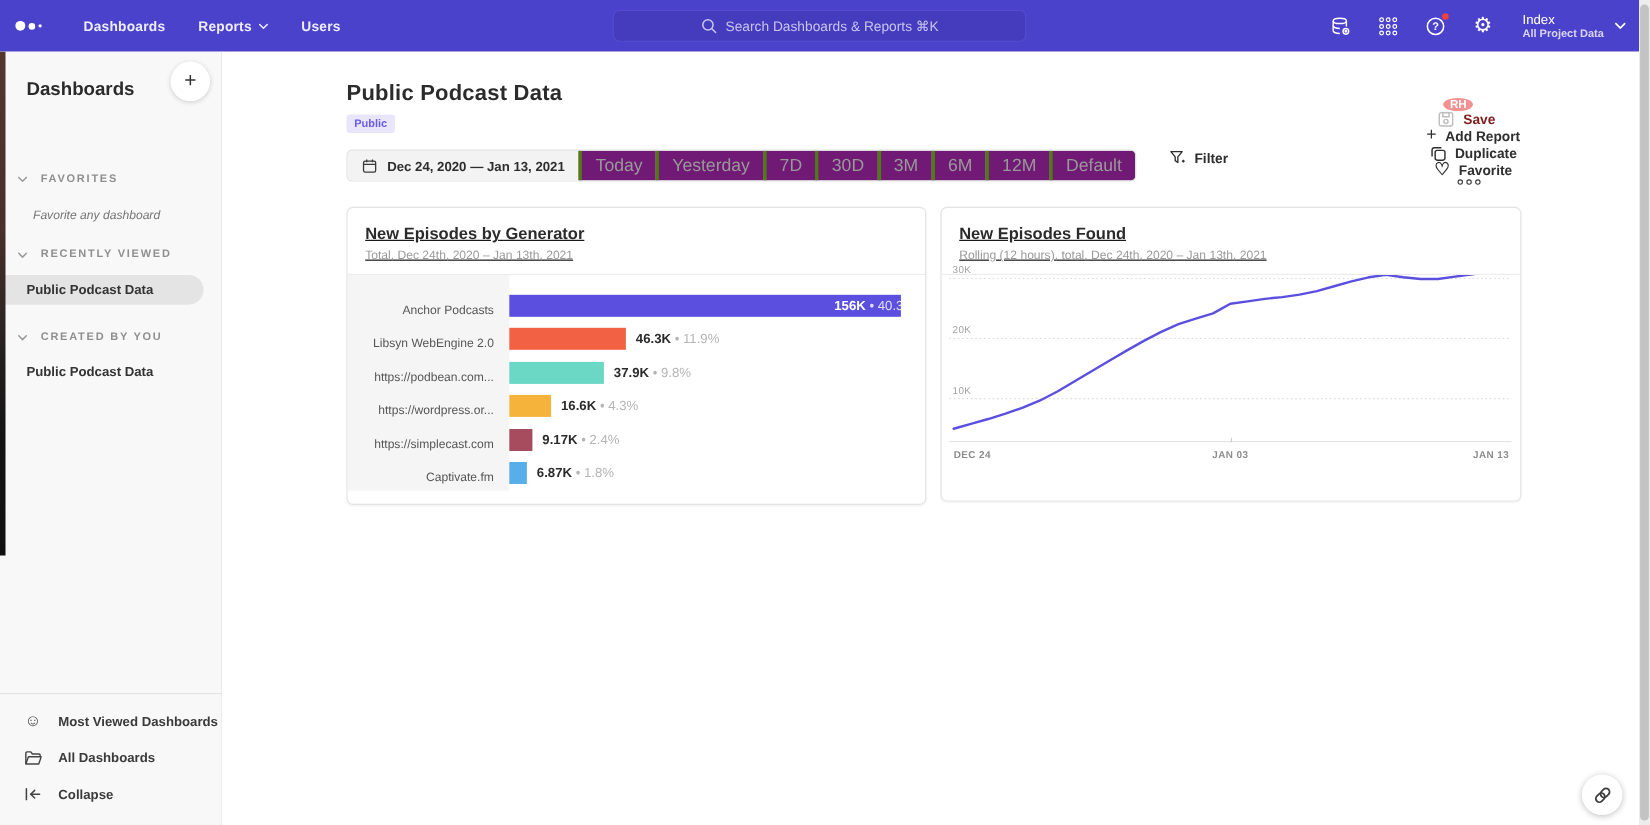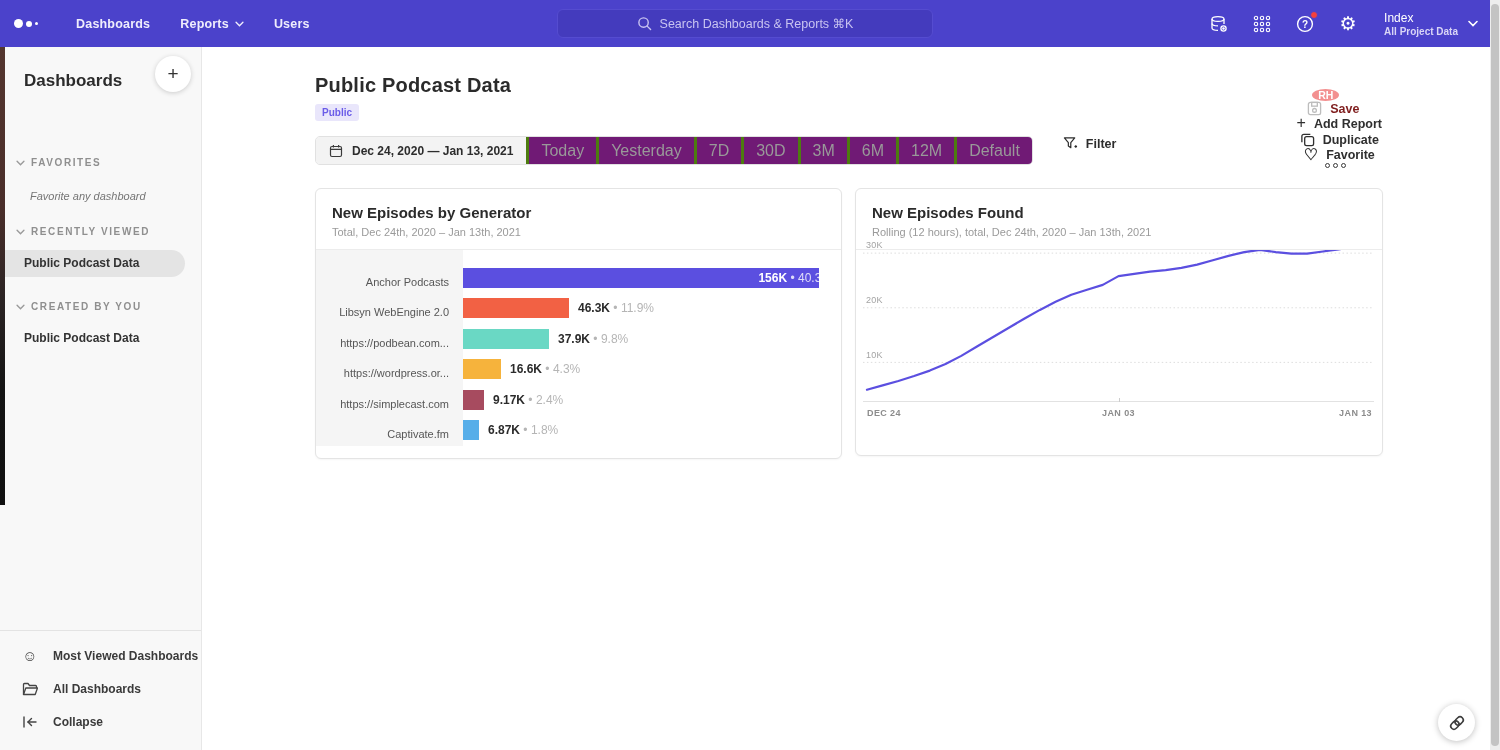--- a/index.html
+++ b/index.html
@@ -23,21 +23,21 @@
   .project { display:flex; align-items:center; gap:10px; margin-left:4px; cursor:pointer; }
   .project .pname { color:#fff; font-size:12px; font-weight:400; }
   .project .psub { color:#d9d5f6; font-size:10px; font-weight:700; margin-top:1px; }
 
   
   .sidebar { position:absolute; left:0; top:47px; width:202px; height:703px; background:#f8f8f8; border-right:1px solid #e7e7e7; }
   .edge-strip { position:absolute; left:0; top:0; width:5px; height:458px; background:linear-gradient(180deg,#54362f 0%,#4a2e2a 35%,#2b2424 55%,#141414 75%,#101010 100%); }
   .sb-head { position:relative; padding:24px 0 0 24px; }
   .sb-title { font-size:17px; font-weight:800; color:#2b2b2b; }
   .add-btn { position:absolute; right:10px; top:9px; width:36px; height:36px; border-radius:50%; background:#fff; border:none; box-shadow:0 1px 5px rgba(0,0,0,.18); font-size:19px; color:#333; cursor:pointer; line-height:36px; text-align:center; font-family:inherit; }
-  .sb-sec-head { display:flex; align-items:center; gap:6px; padding-left:16px; color:#8f8f8f; font-size:10px; font-weight:700; letter-spacing:1.6px; cursor:pointer; }
+  .sb-sec-head { display:flex; align-items:center; gap:12px; padding-left:16px; color:#8f8f8f; font-size:10px; font-weight:700; letter-spacing:1.6px; cursor:pointer; }
   .sb-empty { margin:22px 0 0 30px; font-style:italic; font-size:11px; color:#757575; }
   .sb-item { margin-top:13px; height:27px; line-height:27px; padding-left:24px; font-size:12px; font-weight:700; color:#333; cursor:pointer; }
   .sb-item.active { background:#e4e4e4; border-radius:0 14px 14px 0; width:calc(100% - 16px); }
   .sb-footer { position:absolute; left:0; bottom:0; width:100%; border-top:1px solid #e3e3e3; padding:8px 0 12px 0; background:#f8f8f8; }
   .sb-fitem { height:33px; display:flex; align-items:center; gap:14px; padding-left:21px; cursor:pointer; }
   .sb-fitem .lbl { font-size:12px; font-weight:700; color:#3a3a3a; }
   .sb-fitem .ico { width:18px; height:18px; display:flex; align-items:center; justify-content:center; color:#444; font-size:15px; }
 
   
   .main { position:absolute; left:202px; top:47px; right:0; bottom:0; background:#fff; }
@@ -57,21 +57,21 @@
   .datebar { position:absolute; left:113px; top:89px; display:flex; align-items:flex-start; }
   .seg-ctl { display:flex; border:1px solid #e1e1e1; border-radius:5px; overflow:hidden; height:29px; }
   .seg-date { display:flex; align-items:center; gap:9px; background:#f3f3f3; padding:0 13px; font-size:12px; font-weight:700; color:#2d2d2d; cursor:pointer; }
   .seg { display:flex; align-items:center; padding:0 12px; font-size:16px; color:#999; border-left:3px solid #4d7c0f; cursor:pointer; background:#701a75; }
   .filter-btn { display:flex; align-items:center; gap:8px; margin-left:30px; font-size:12.5px; font-weight:700; color:#2d2d2d; cursor:pointer; }
 
   
   .card { position:absolute; background:#fff; border:1px solid #e4e4e4; border-radius:6px; box-shadow:0 1px 2px rgba(0,0,0,.04); }
   #card-bar { left:113px; top:141px; width:527px; height:271px; }
   #card-line { left:653px; top:141px; width:528px; height:268px; }
-  .card-head { padding:15px 16px 11px 16px; border-bottom:1px solid #ececec; }
+  .card-head { padding:15px 16px 11px 16px; border-bottom:1px solid #ececec;text-decoration:underline; }
   .card-title { font-size:15px; font-weight:800; color:#2b2b2b; }
   .card-sub { font-size:11px; color:#9a9a9a; margin-top:5px; }
 
   
   .bar-body { position:relative; height:196px; padding-top:7px; }
   .bar-body::before { content:""; position:absolute; left:0; top:0; bottom:0; width:147px; background:#f5f5f5; }
   .bar-row { position:relative; display:flex; height:30.5px; align-items:flex-end; }
   .bar-label { width:147px; text-align:right; padding-right:14px; font-size:11px; color:#565656; position:relative; z-index:1; }
   .bar-zone { position:relative; flex:1; height:20px; }
   .bar-fill { position:absolute; left:0; top:0; height:20px; cursor:pointer; }

